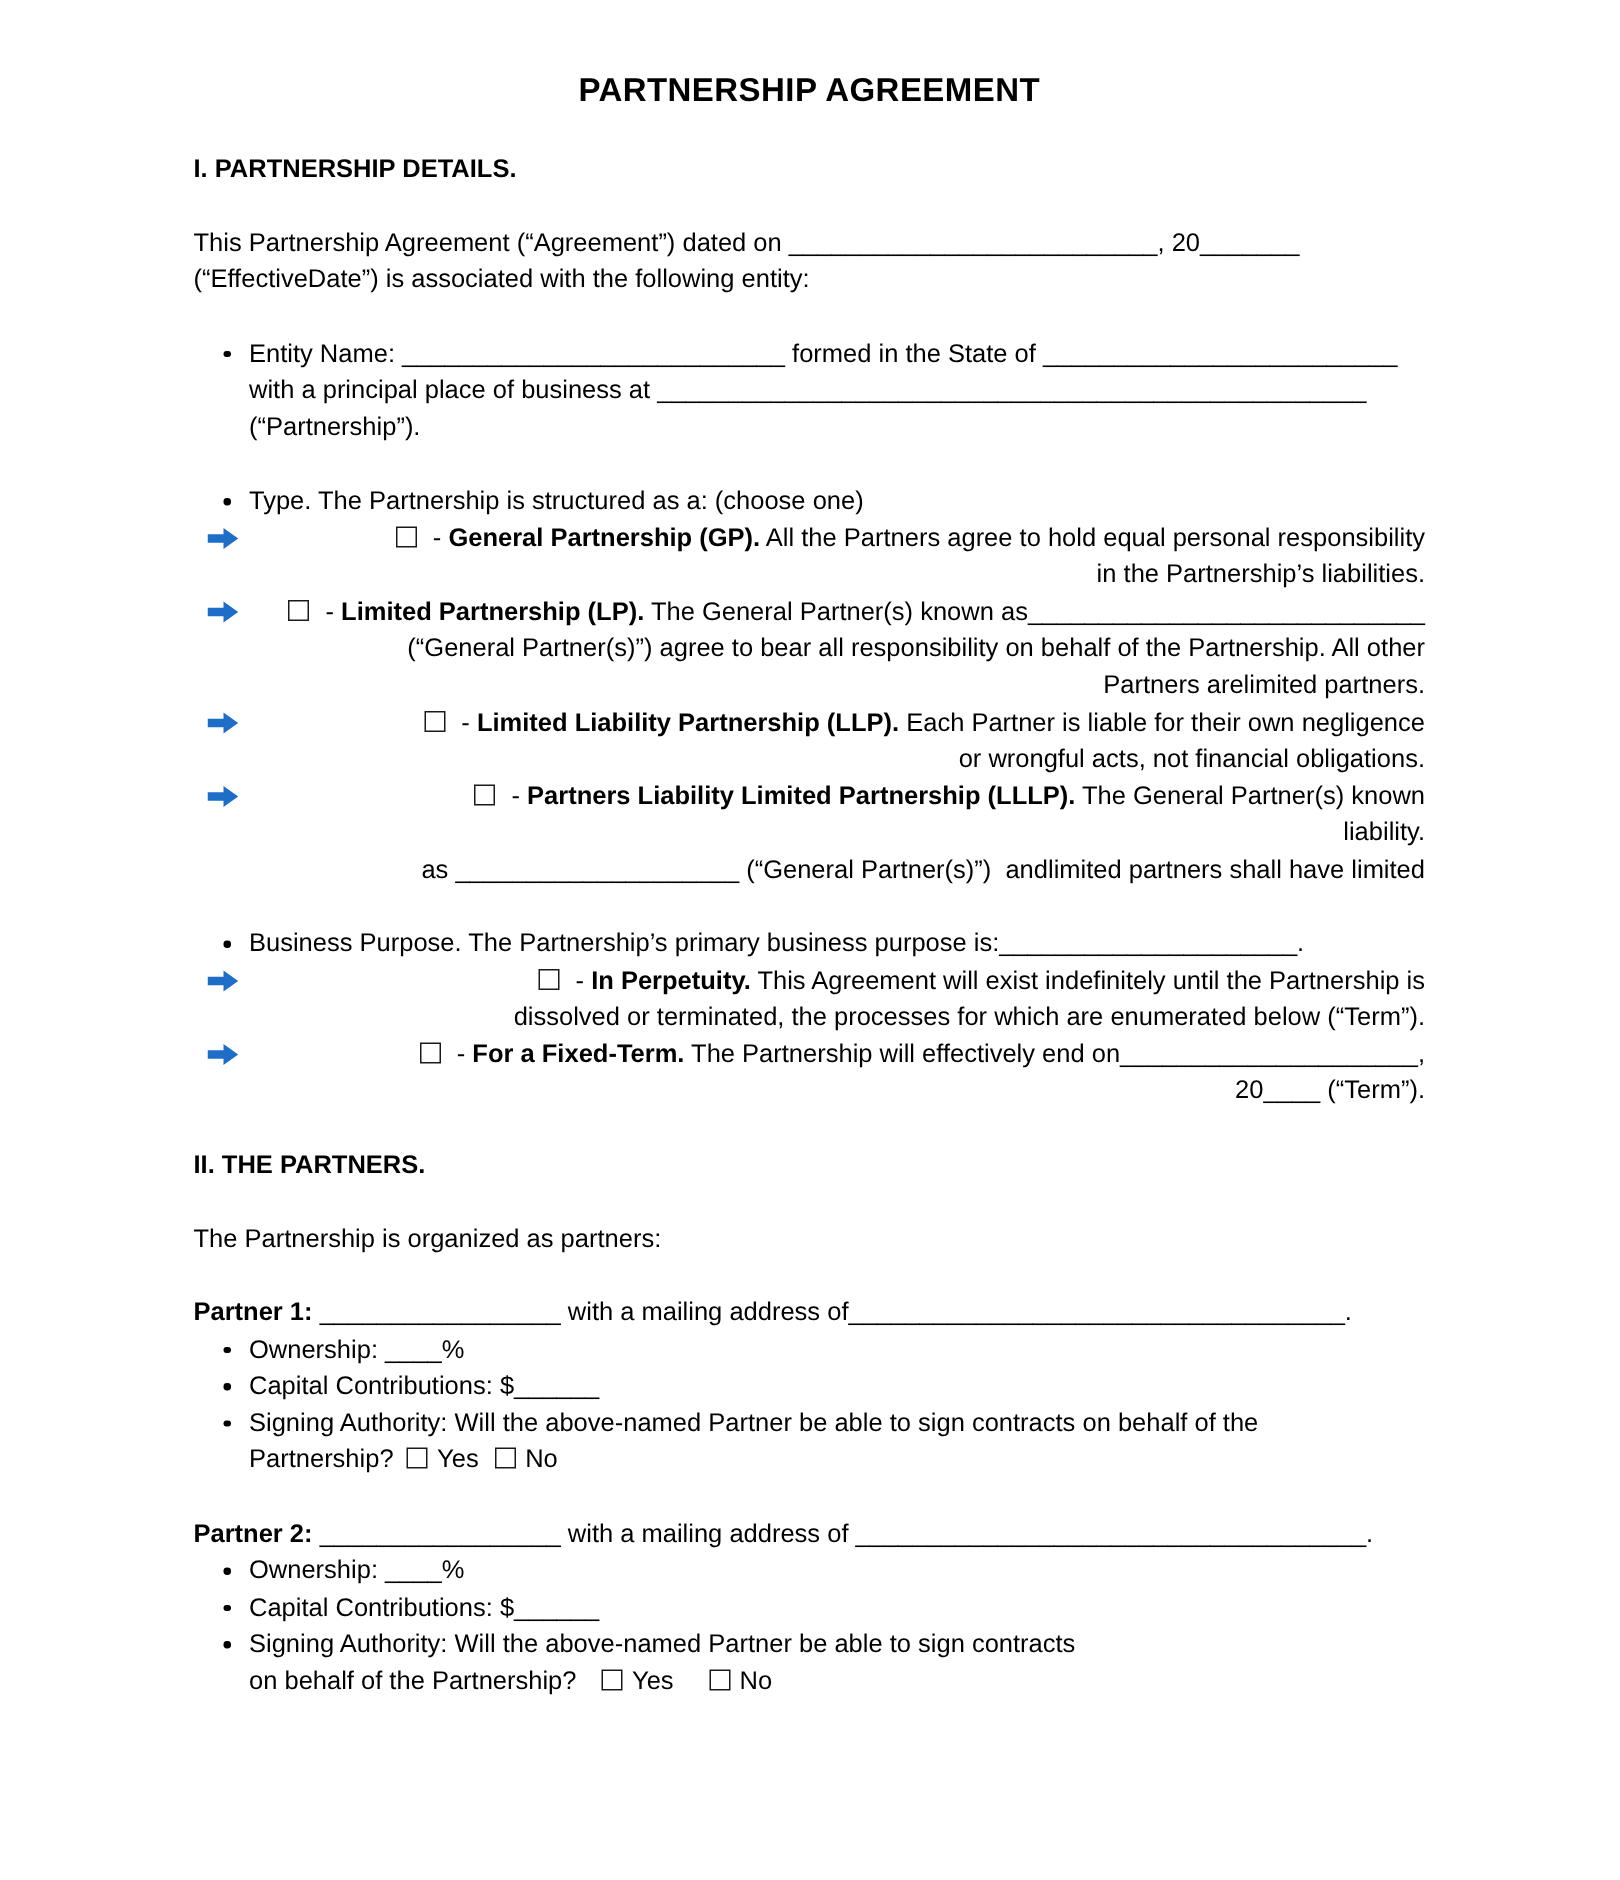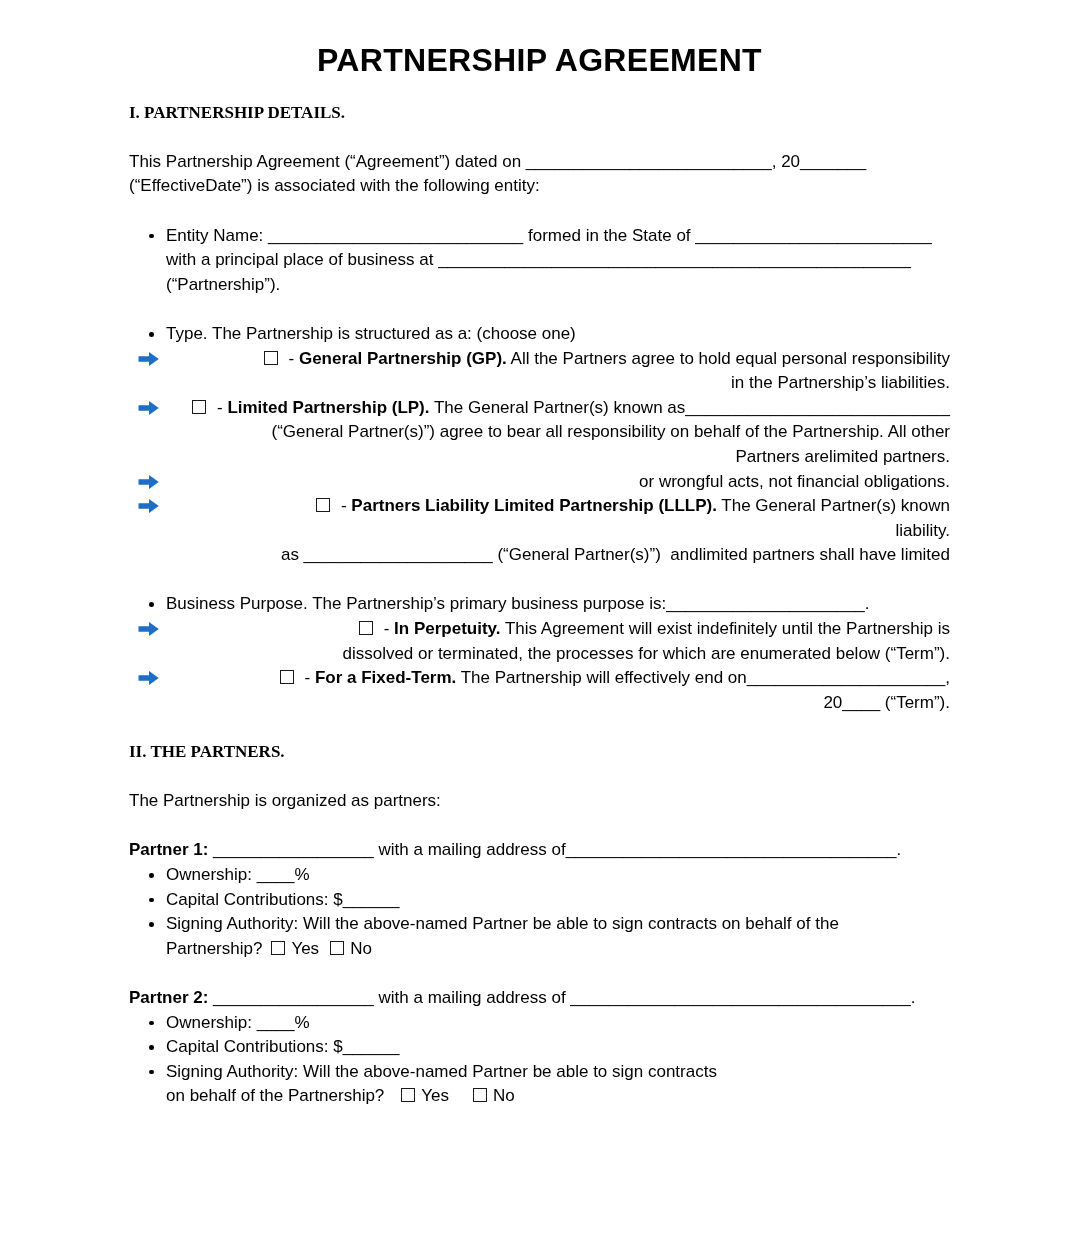--- a/index.html
+++ b/index.html
@@ -9,25 +9,25 @@
     width:1080px; height:1253px;
     padding:44px 130px 0 129px;
     font-family:"Liberation Sans","DejaVu Sans",sans-serif;
     font-size:17px;
     line-height:24.6px;
     color:#000000;
   }
   .title {
     text-align:center;
     font-weight:bold;
-    font-size:32px;
+    font-size:22px;
     line-height:32px;
     letter-spacing:0.3px;
   }
-  .heading { font-weight:bold;font-family:Liberation Serif, serif; }
+  .heading { font-weight:bold; }
   .block { margin-top:24.6px; }
   .tight { margin-top:0; }
   .line { white-space:nowrap; }
   b { font-weight:bold; }
 
   
   .bullet { position:relative; padding-left:37px; }
   .dot {
     position:absolute; left:20px; top:10px;
     width:4.6px; height:4.6px;
@@ -99,20 +99,21 @@
     <div class="line">(“General Partner(s)”) agree to bear all responsibility on behalf of the Partnership. All other</div>
     <div class="line">Partners arelimited partners.</div>
   </div>
 
   <div class="opt tight">
     <span class="arrow">
         <svg viewBox="0 0 23 16">
           <path d="M1.5 5.2 H12 V1 L21.8 8 L12 15 V10.8 H1.5 Z" fill="#1e6ec7"></path>
         </svg>
       </span>
+    <div class="line"><span class="cb"></span><span> - </span><b>Limited Liability Partnership (LLP).</b><span> Each Partner is liable for their own negligence</span></div>
     <div class="line">or wrongful acts, not financial obligations.</div>
   </div>
 
   <div class="opt tight">
     <span class="arrow">
         <svg viewBox="0 0 23 16">
           <path d="M1.5 5.2 H12 V1 L21.8 8 L12 15 V10.8 H1.5 Z" fill="#1e6ec7"></path>
         </svg>
       </span>
     <div class="line"><span class="cb"></span><span> - </span><b>Partners Liability Limited Partnership (LLLP).</b><span> The General Partner(s) known</span></div>

